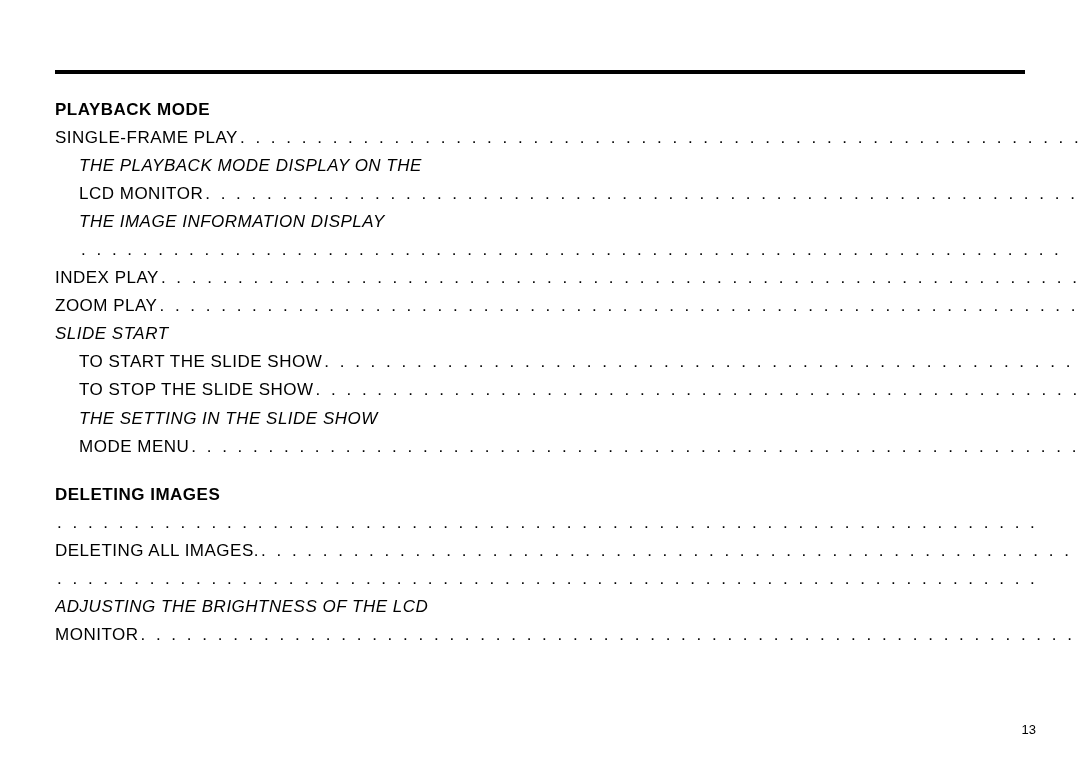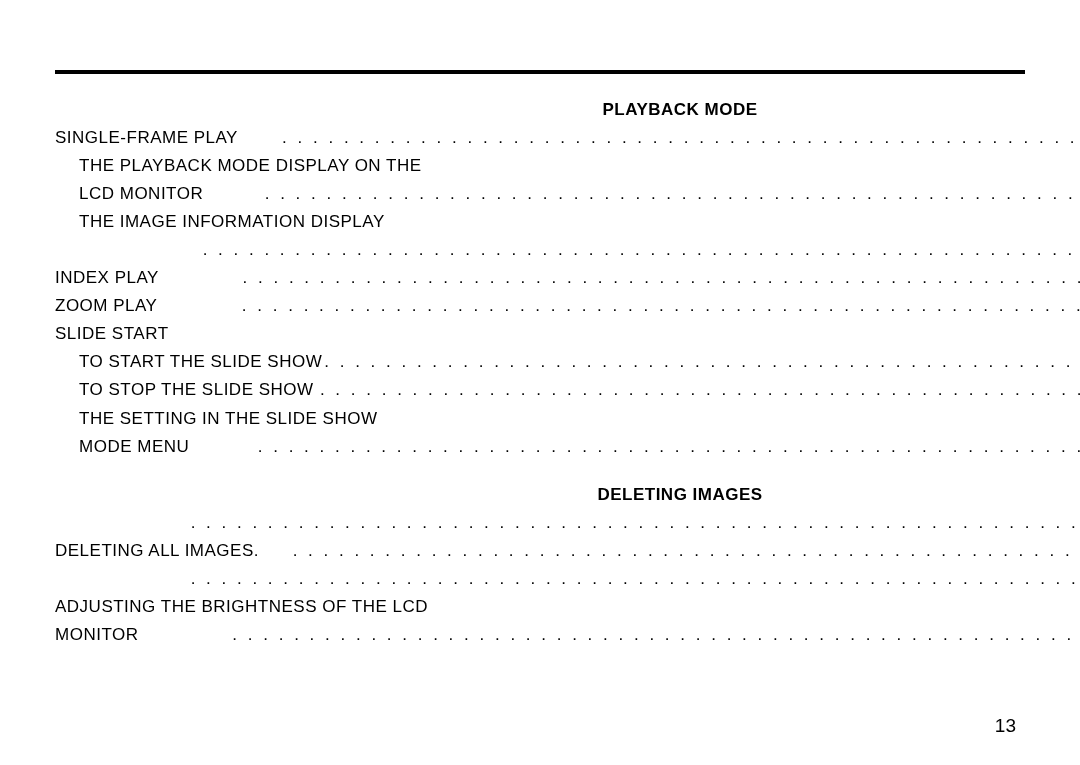--- a/index.html
+++ b/index.html
@@ -5,21 +5,20 @@
     * { box-sizing: border-box; margin: 0; padding: 0; }
     body {
       font-family: Arial, Helvetica, sans-serif;
       background: #fff;
       width: 1080px;
       height: 765px;
       position: relative;
     }
     .page {
       padding: 70px 55px 30px 55px;
-      text-align: center;
     }
     .rule {
       height: 4px;
       background: #000;
       margin-bottom: 16px;
     }
     .columns {
       display: flex;
       gap: 30px;
     }
@@ -42,26 +41,26 @@
     .entry .dots {
       flex: 1 1 auto;
       overflow: hidden;
       letter-spacing: 3px;
       padding-left: 2px;
     }
     .entry .dots::after {
       content: " . . . . . . . . . . . . . . . . . . . . . . . . . . . . . . . . . . . . . . . . . . . . . . . . . . . . . . . . . . . . . . . .";
     }
     .indent1 { padding-left: 24px; }
-    .nopage .label { white-space: normal; }
+    .nopage .label { white-space: normal; font-style: italic; }
     .page-number {
       position: absolute;
-      right: 64px;
+      right: 44px;
       bottom: 28px;
-      font-size: 19px;
+      font-size: 13px;
     }
   </style>
 </head>
 <body>
 
 <div class="page">
   <div class="rule"></div>
   <div class="columns">
 
     <div class="col">

